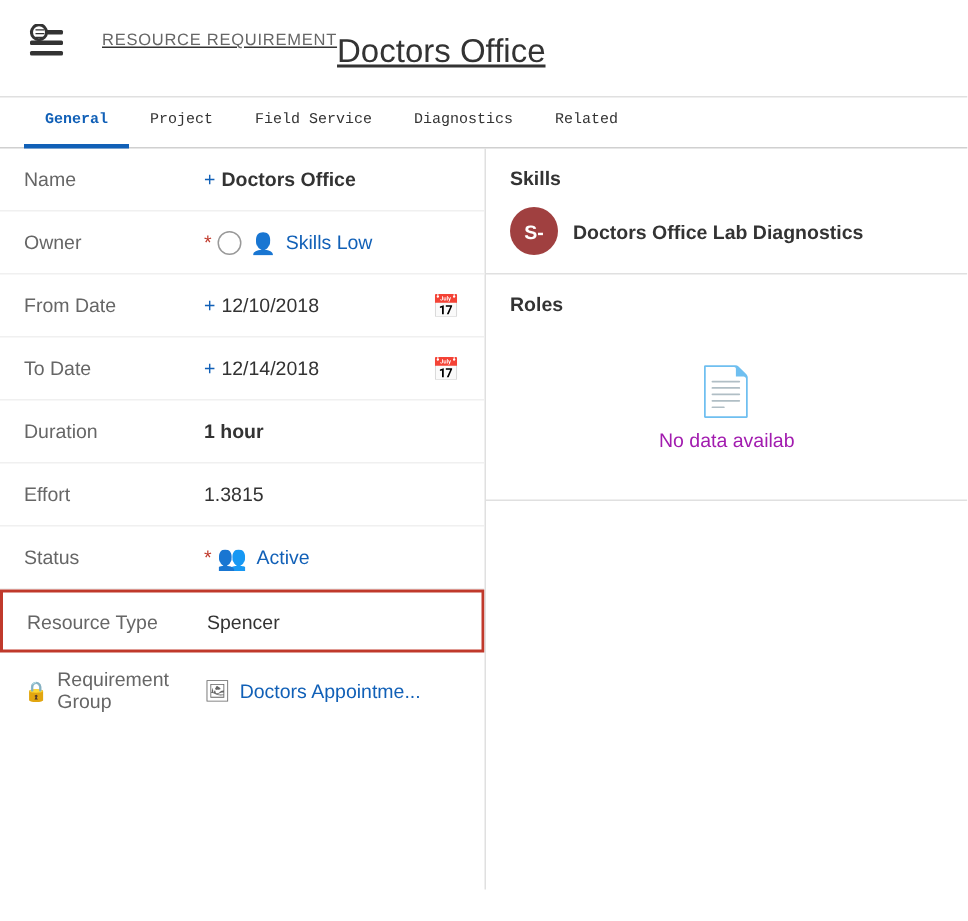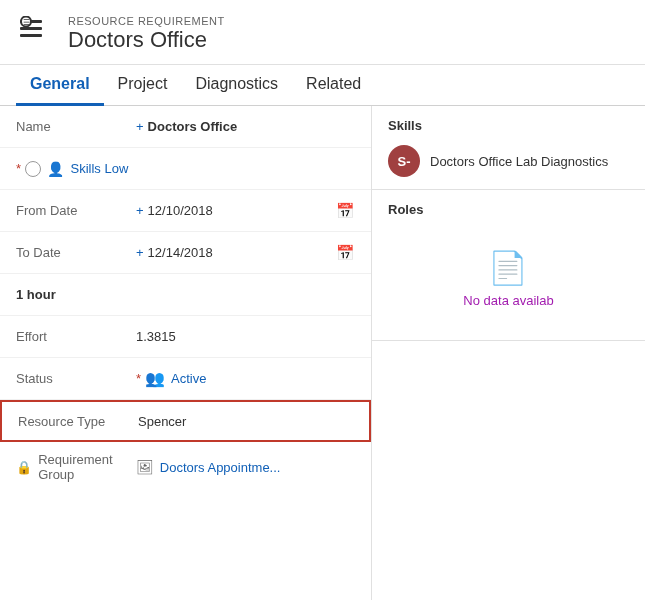--- a/index.html
+++ b/index.html
@@ -2,34 +2,34 @@
 <html><head>
   <meta charset="utf-8">
   <style>
     * { box-sizing: border-box; margin: 0; padding: 0; }
     body { font-family: 'Segoe UI', Arial, sans-serif; font-size: 13px; color: #333; background: #fff; width: 645px; height: 614px; overflow: hidden; }
 
     
     .page-header { display: flex; align-items: center; padding: 14px 16px 10px 16px; border-bottom: 1px solid #e0e0e0; }
     .header-icon { width: 40px; height: 40px; margin-right: 12px; display: flex; align-items: center; justify-content: center; }
     .header-icon svg { width: 36px; height: 36px; }
-    .header-text { display: flex; flex-direction: column; }
+    .header-text { display: flex; flex-direction: row; text-decoration: underline; }
     .header-subtitle { font-size: 11px; color: #666; text-transform: uppercase; letter-spacing: 0.5px; }
     .header-title { font-size: 22px; font-weight: 300; color: #333; }
 
     
     .tabs { display: flex; border-bottom: 1px solid #d0d0d0; padding: 0 16px; }
-    .tab { padding: 10px 14px; font-size: 16px; color: #333; cursor: pointer; border-bottom: 3px solid transparent; margin-bottom: -1px; }
+    .tab { padding: 10px 14px; font-size: 10px; color: #333; cursor: pointer; border-bottom: 3px solid transparent; margin-bottom: -1px; font-family: Liberation Mono, monospace; }
     .tab.active { border-bottom: 3px solid #1160b7; color: #1160b7; font-weight: 600; }
 
     
     .content-area { display: flex; height: calc(614px - 120px); }
 
     
-    .left-panel { width: 372px; border-right: 1px solid #e0e0e0; overflow-y: auto; }
+    .left-panel { width: 324px; border-right: 1px solid #e0e0e0; overflow-y: auto; }
 
     
     .form-row { display: flex; align-items: center; padding: 10px 16px; border-bottom: 1px solid #f0f0f0; min-height: 42px; }
     .form-row.highlighted { border: 2px solid #c0392b; margin: 0; }
     .field-label { width: 120px; color: #666; font-size: 13px; flex-shrink: 0; }
     .field-required { color: #c0392b; margin-right: 4px; font-size: 13px; }
     .field-optional { color: #1160b7; margin-right: 4px; font-size: 13px; }
     .field-value { flex: 1; color: #333; font-size: 13px; }
     .field-value.bold { font-weight: 600; }
     .field-value.link { color: #1160b7; cursor: pointer; text-decoration: none; }
@@ -52,21 +52,21 @@
     .req-group-value-icon { color: #666; font-size: 14px; }
 
     
     .right-panel { flex: 1; padding: 0; overflow-y: auto; }
     .right-section { padding: 12px 16px; border-bottom: 1px solid #e0e0e0; }
     .section-title { font-size: 13px; font-weight: 600; color: #333; margin-bottom: 12px; }
 
     
     .skill-item { display: flex; align-items: center; gap: 10px; }
     .skill-avatar { width: 32px; height: 32px; border-radius: 50%; background: #a04040; color: #fff; display: flex; align-items: center; justify-content: center; font-size: 13px; font-weight: 600; flex-shrink: 0; }
-    .skill-name { font-size: 13px; color: #333; }
+    .skill-name { font-size: 13px; color: #333; font-weight: bold; }
 
     
     .no-data { display: flex; flex-direction: column; align-items: center; justify-content: center; padding: 20px; color: #666; }
     .no-data-icon { font-size: 32px; color: #bbb; margin-bottom: 6px; }
     .no-data-text { font-size: 13px; color: #a21caf; }
   </style>
 </head>
 <body>
 
 <div class="page-header">
@@ -81,35 +81,37 @@
   </div>
   <div class="header-text">
     <span class="header-subtitle">RESOURCE REQUIREMENT</span>
     <span class="header-title">Doctors Office</span>
   </div>
 </div>
 
 <div class="tabs">
   <div class="tab active">General</div>
   <div class="tab">Project</div>
+  <div class="tab">Field Service</div>
   <div class="tab">Diagnostics</div>
   <div class="tab">Related</div>
 </div>
 
 <div class="content-area">
 
   <div class="left-panel">
 
     <div class="form-row">
       <span class="field-label">Name</span>
       <span class="field-optional">+</span>
       <span class="field-value bold">Doctors Office</span>
     </div>
 
     <div class="form-row">
+      <span class="field-label">Owner</span>
       <span class="field-required">*</span>
       <div class="owner-field">
         <div class="owner-icon-circle"></div>
         <span class="owner-person-icon">👤</span>
         <span class="field-value link">Skills Low</span>
       </div>
     </div>
 
     <div class="form-row">
       <span class="field-label">From Date</span>
@@ -119,20 +121,21 @@
     </div>
 
     <div class="form-row">
       <span class="field-label">To Date</span>
       <span class="field-optional">+</span>
       <span class="field-value">12/14/2018</span>
       <span class="calendar-icon">📅</span>
     </div>
 
     <div class="form-row">
+      <span class="field-label">Duration</span>
       <span class="field-value bold">1 hour</span>
     </div>
 
     <div class="form-row">
       <span class="field-label">Effort</span>
       <span class="field-value">1.3815</span>
     </div>
 
     <div class="form-row">
       <span class="field-label">Status</span>

